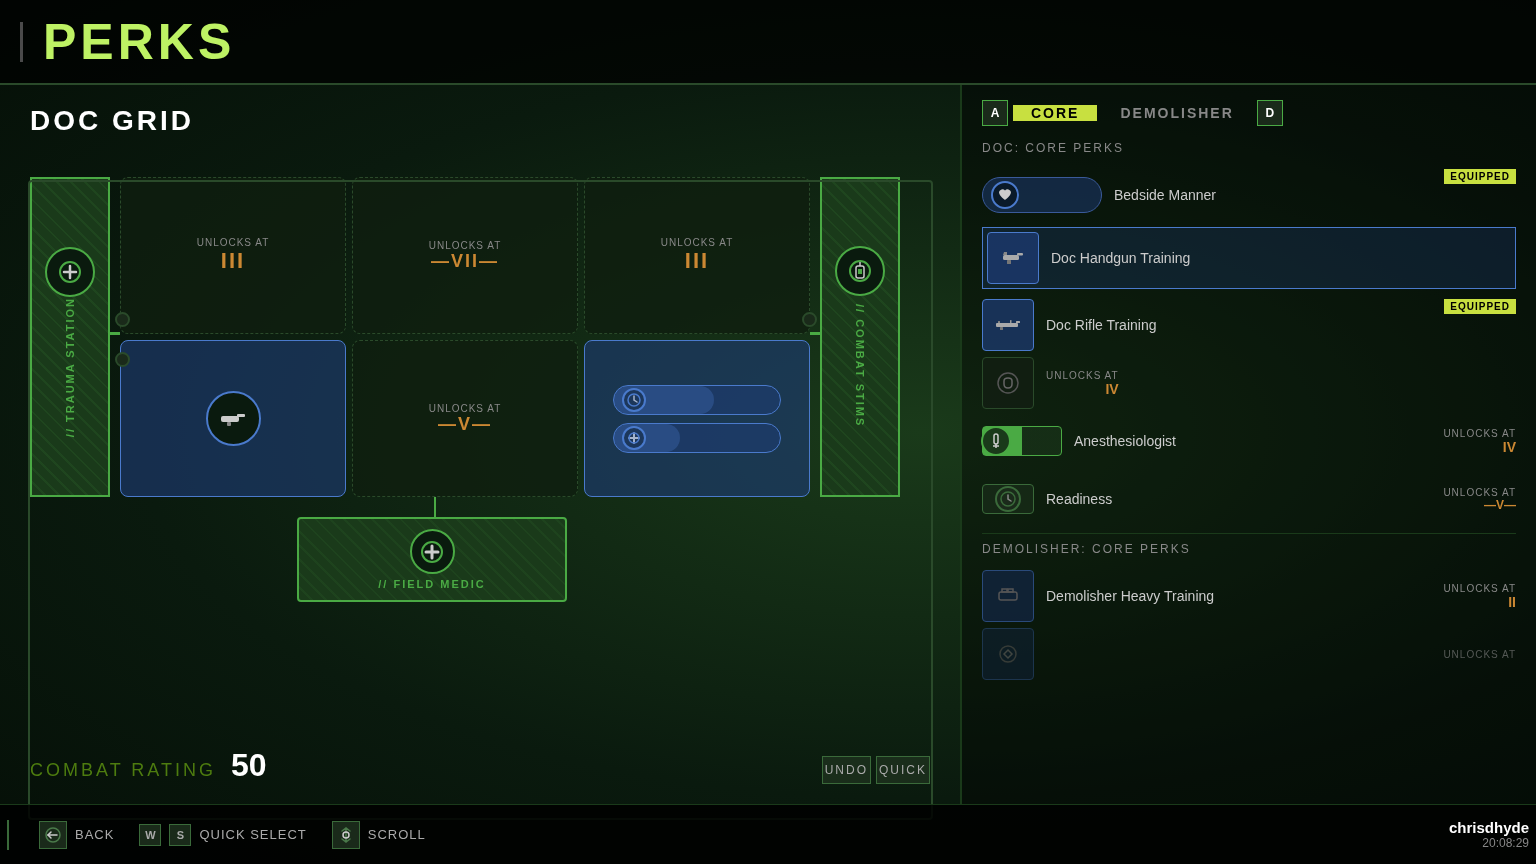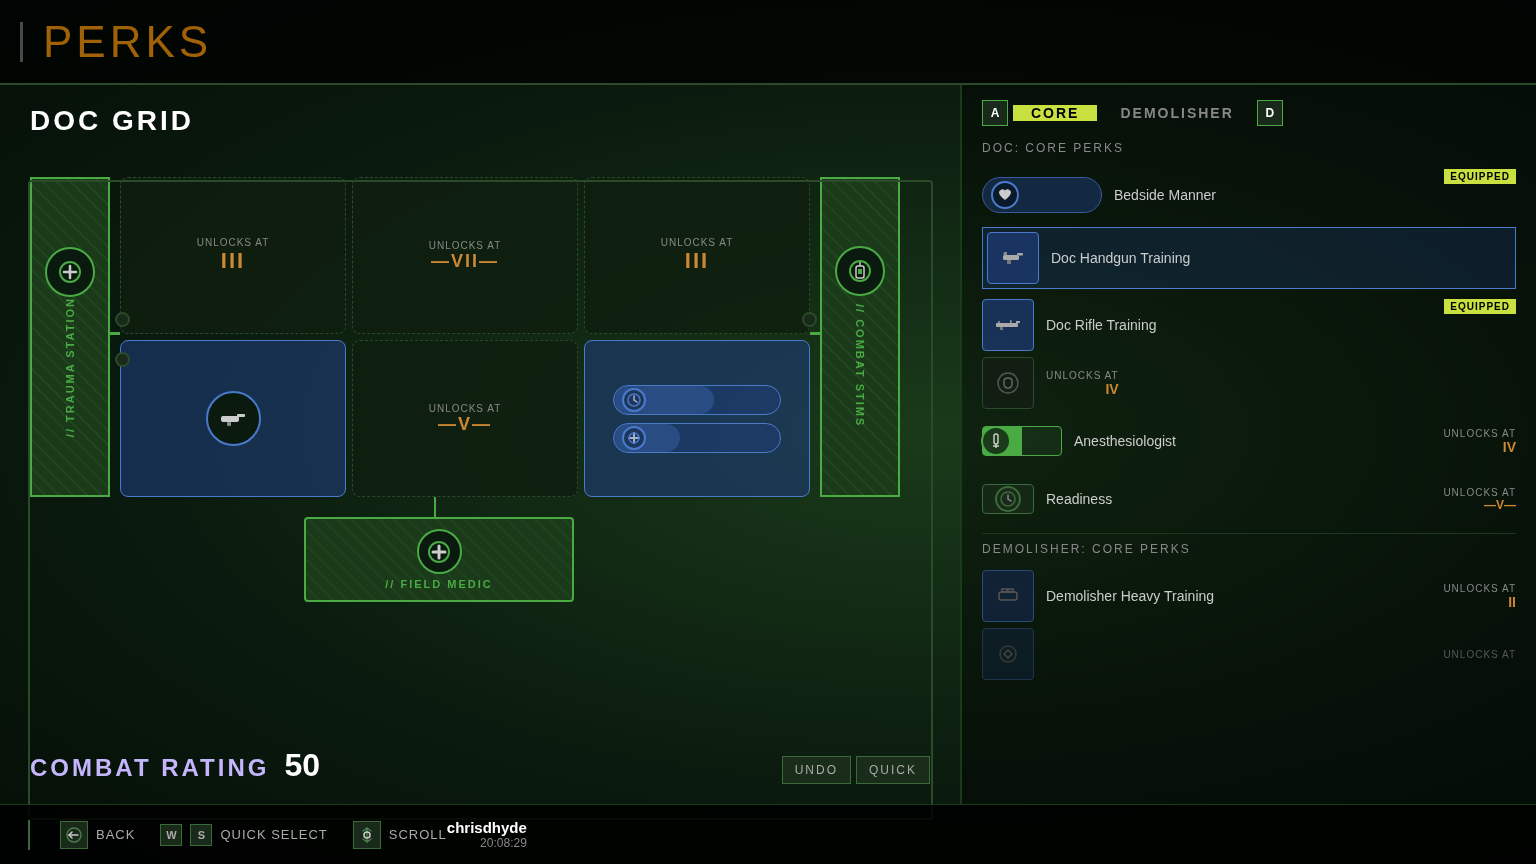--- a/index.html
+++ b/index.html
@@ -35,23 +35,23 @@
     }
 
     .header-divider {
       width: 3px;
       height: 40px;
       background: #4a4a4a;
       margin-right: 20px;
     }
 
     .header-title {
-      font-size: 44px;
-      font-weight: 400;
-      color: #a16207;
+      font-size: 50px;
+      font-weight: 700;
+      color: #bef264;
       letter-spacing: 4px;
       text-transform: uppercase;
     }
 
     
     .main-content {
       position: relative;
       z-index: 10;
       display: flex;
       height: calc(864px - 85px - 60px);
@@ -284,21 +284,21 @@
       left: 0;
       top: 0;
       height: 100%;
       background: rgba(74, 122, 204, 0.3);
       border-radius: 20px;
     }
 
     
     .field-medic-box {
       position: absolute;
-      left: 274px;
+      left: 267px;
       top: 360px;
       width: 270px;
       height: 85px;
       background: #1a3a1a;
       border: 2px solid #4aaa44;
       display: flex;
       flex-direction: column;
       align-items: center;
       justify-content: center;
       border-radius: 4px;
@@ -345,23 +345,23 @@
     .combat-rating {
       position: absolute;
       bottom: 20px;
       left: 30px;
       display: flex;
       align-items: baseline;
       gap: 15px;
     }
 
     .combat-rating-label {
-      font-size: 24px;
-      font-weight: 700;
-      color: #c4b5fd;
+      font-size: 18px;
+      font-weight: 400;
+      color: #4d7c0f;
       letter-spacing: 3px;
     }
 
     .combat-rating-value {
       font-size: 32px;
       font-weight: 900;
       color: #ffffff;
     }
 
     
@@ -372,21 +372,21 @@
       display: flex;
       gap: 5px;
     }
 
     .undo-redo-btn {
       background: rgba(30, 50, 30, 0.8);
       border: 1px solid #3a6a3a;
       color: #aaaaaa;
       font-size: 12px;
       letter-spacing: 2px;
-      padding: 6px 12px;
+      padding: 6px 2px;
       cursor: pointer;
     }
 
     
     .panel-divider {
       position: relative;
       z-index: 10;
       width: 2px;
       background: #1a3a1a;
     }
@@ -597,22 +597,22 @@
     }
 
     
     .footer {
       position: relative;
       z-index: 10;
       background: rgba(0,0,0,0.85);
       height: 60px;
       display: flex;
       align-items: center;
-      justify-content: flex-start;
-      padding: 0 28px;
+      justify-content: space-between;
+      padding: 0 7px;
       border-top: 1px solid #1a3a1a;
     }
 
     .footer-controls {
       display: flex;
       align-items: center;
       gap: 25px;
     }
 
     .footer-control {

